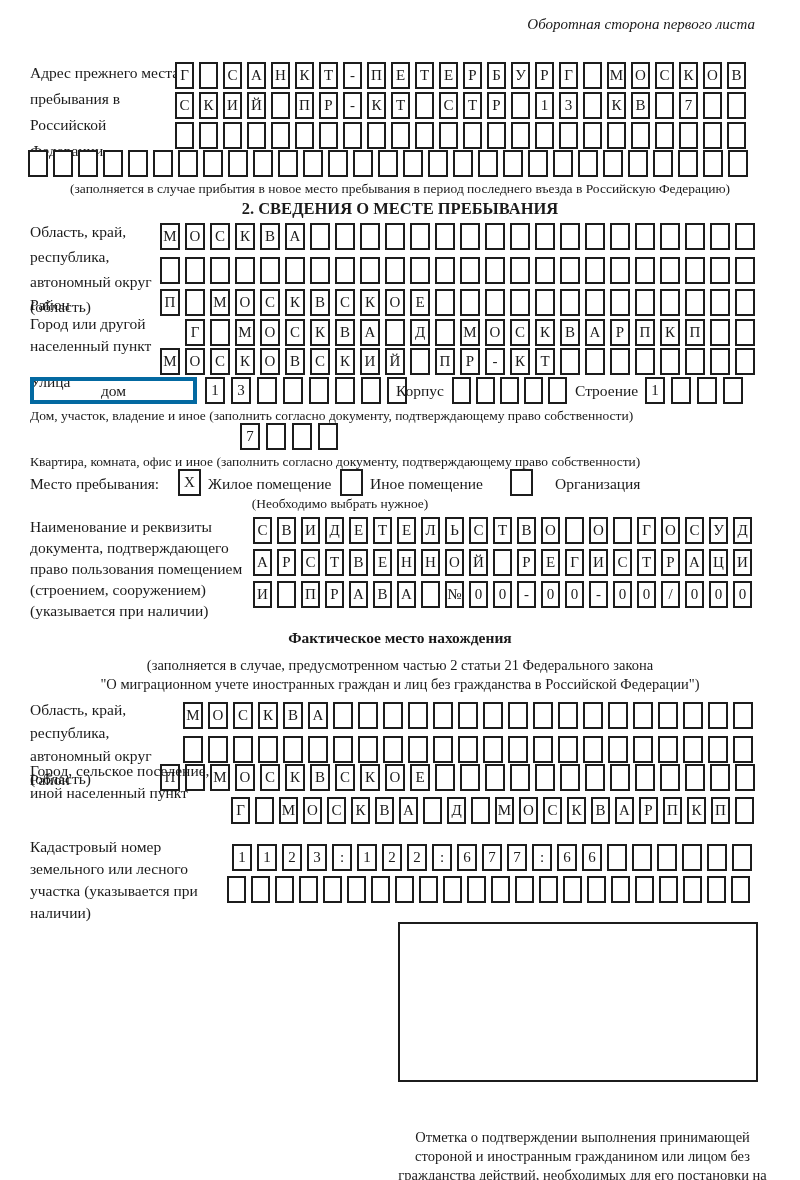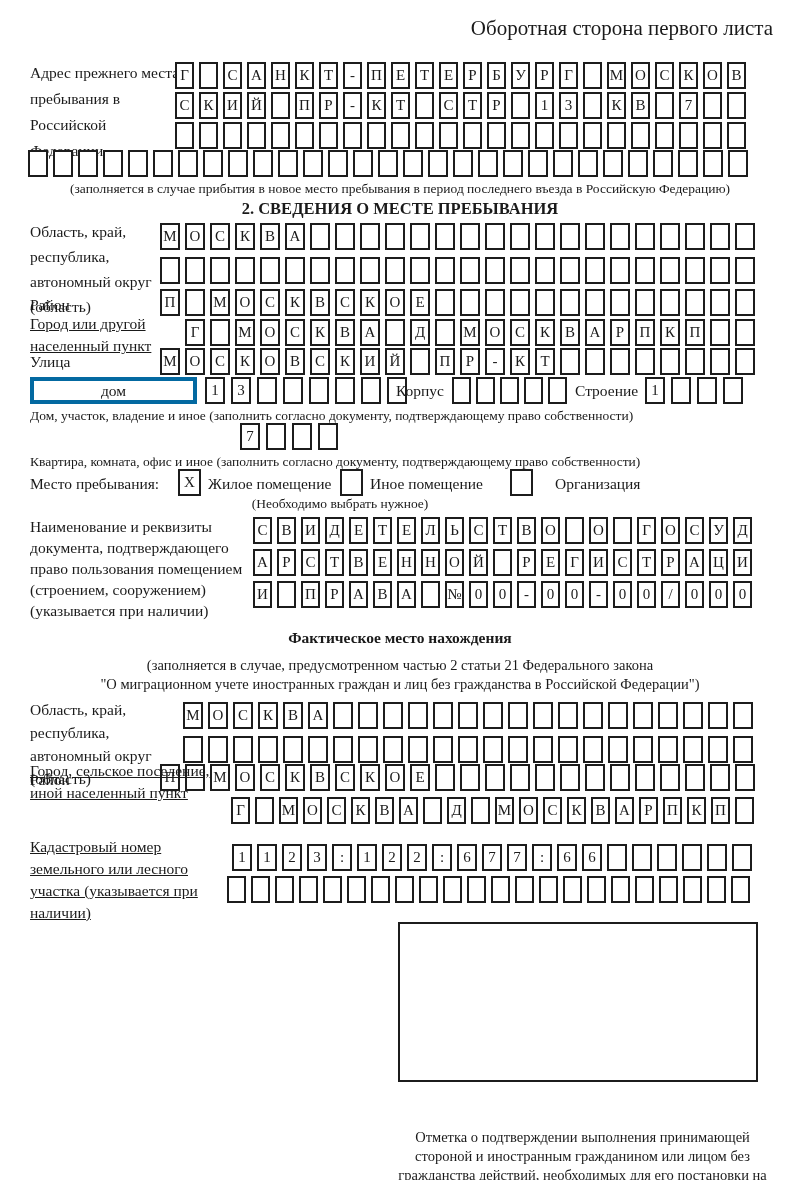--- a/index.html
+++ b/index.html
@@ -6,21 +6,21 @@
   .page{
     position:relative;
     width:800px;height:1180px;
     background:#fff;color:#1a1a1a;
     font-family:"Liberation Serif","DejaVu Serif",serif;
     overflow:hidden;
   }
   .abs{position:absolute;}
   .lbl{font-size:15.5px;line-height:26px;}
   .lh21{line-height:21px;}
-  .lh22{line-height:22px;text-decoration:underline;}
+  .lh22{line-height:22px;}
   .lh23{line-height:23px;}
   .lh25{line-height:25px;}
   .note{font-size:13.5px;line-height:17px;}
   .mid{font-size:14.5px;line-height:19px;}
   .title{font-weight:bold;font-size:16.5px;}
   .subtitle{font-weight:bold;font-size:15.5px;}
   .ctr{left:0;width:800px;text-align:center;}
   .cells{display:flex;}
   .cell{
     box-sizing:border-box;flex:none;height:27px;
@@ -41,21 +41,21 @@
   }
   .stamp{
     box-sizing:border-box;border:2px solid #1c1c1c;background:#fff;
   }
 </style>
 </head>
 <body>
 
 <div class="page">
 
-  <div class="abs" style="top:16px;right:27px;font-size:21px;">Оборотная сторона первого листа</div>
+  <div class="abs" style="top:16px;right:45px;font-size:15px;font-style:italic;">Оборотная сторона первого листа</div>
 
   <div class="abs lbl" style="left:30px;top:60px;width:150px;">Адрес прежнего места пребывания в Российской Федерации</div>
   <div class="abs cells p24" style="left:175px;top:62px;">
       <span class="cell">Г</span>
       <span class="cell"></span>
       <span class="cell">С</span>
       <span class="cell">А</span>
       <span class="cell">Н</span>
       <span class="cell">К</span>
       <span class="cell">Т</span>
@@ -266,21 +266,21 @@
       <span class="cell">В</span>
       <span class="cell">А</span>
       <span class="cell">Р</span>
       <span class="cell">П</span>
       <span class="cell">К</span>
       <span class="cell">П</span>
       <span class="cell"></span>
       <span class="cell"></span>
     </div>
 
-  <div class="abs lbl" style="left:30px;top:349px;">Улица</div>
+  <div class="abs lbl" style="left:30px;top:369px;">Улица</div>
   <div class="abs cells p25" style="left:160px;top:348px;">
       <span class="cell">М</span>
       <span class="cell">О</span>
       <span class="cell">С</span>
       <span class="cell">К</span>
       <span class="cell">О</span>
       <span class="cell">В</span>
       <span class="cell">С</span>
       <span class="cell">К</span>
       <span class="cell">И</span>

